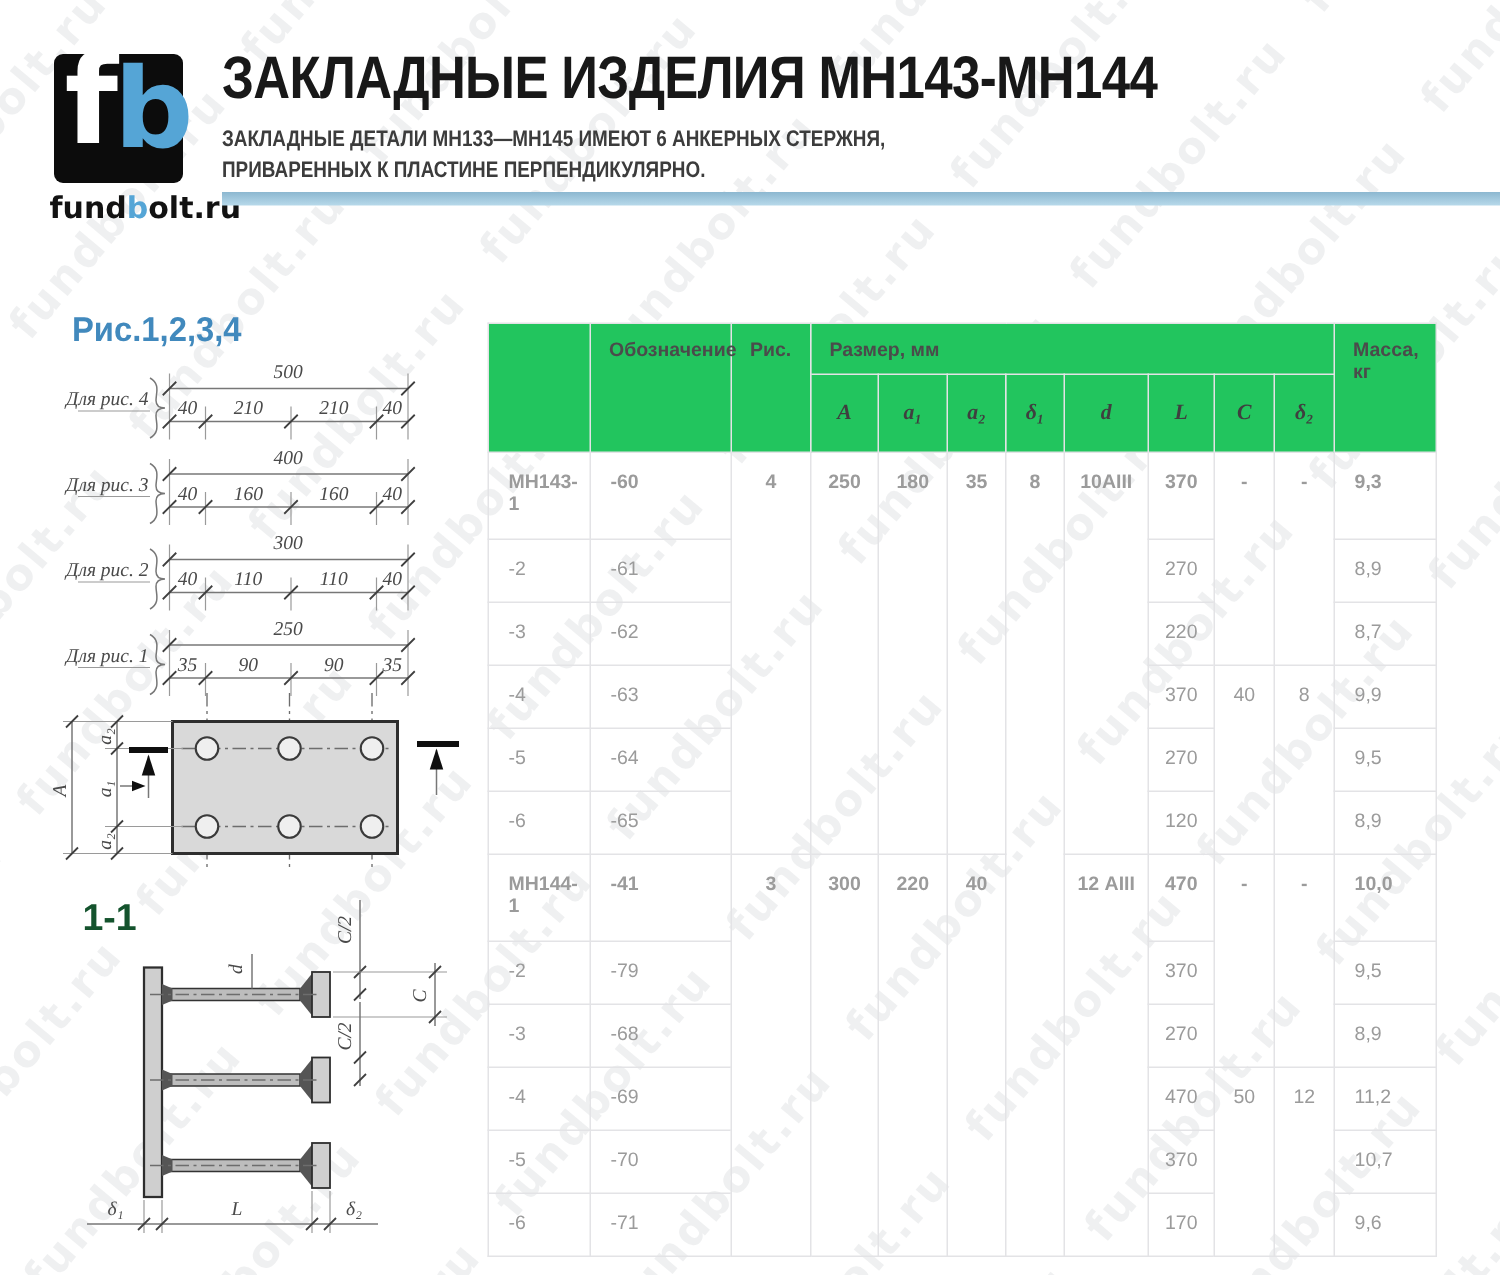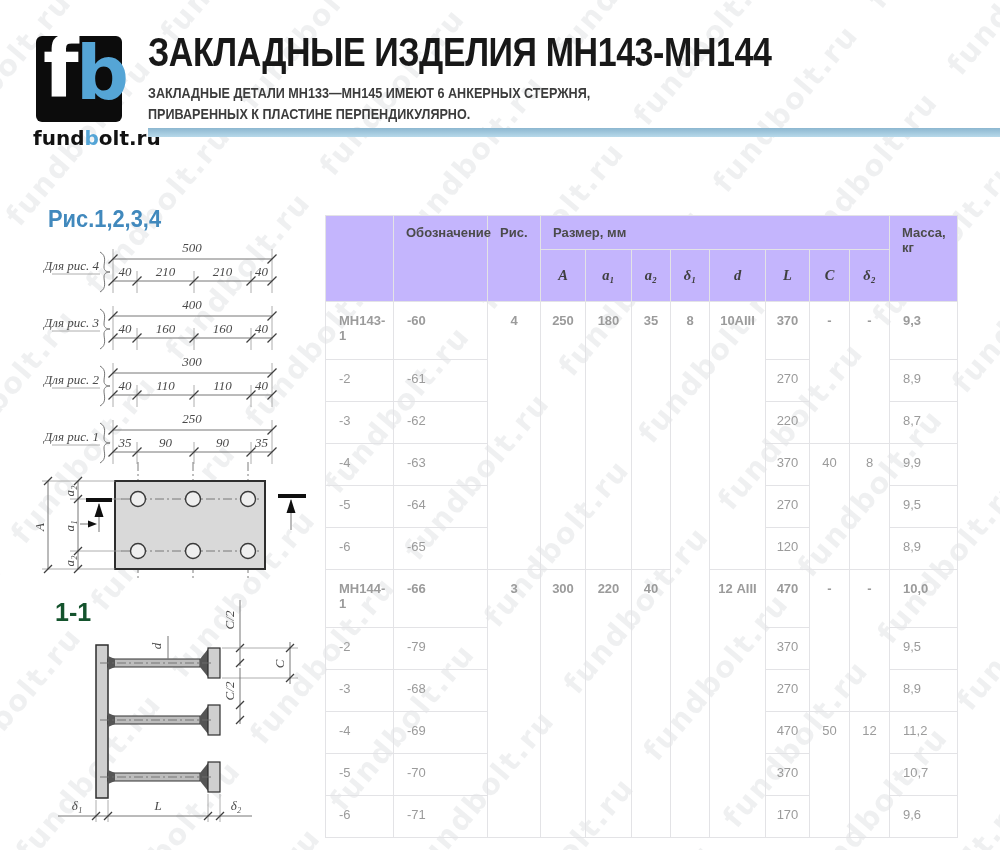--- a/index.html
+++ b/index.html
@@ -32,21 +32,21 @@
   #drawing text{fill:#4a4a4a;font-family:"Liberation Serif",serif;font-style:italic;font-size:13px;}
   #drawing .dim{stroke:#777;stroke-width:1;}
   #drawing .thin{stroke:#9a9a9a;stroke-width:.8;}
   #drawing .tick{stroke:#3f3f3f;stroke-width:1.2;}
   #drawing .cl{stroke:#6d6d6d;stroke-width:.9;stroke-dasharray:9 3 2 3;}
   #drawing .flag{stroke:#0f0f0f;stroke-width:4;}
   
   #spec-table{position:absolute;left:325px;top:215px;z-index:1;border-collapse:collapse;
     table-layout:fixed;width:632px;background:transparent;}
   #spec-table th,#spec-table td{border:1px solid #e3e3e6;vertical-align:top;}
-  #spec-table thead th{background:#c4b5fd;color:#4b4b4b;font-size:13px;font-weight:700;
+  #spec-table thead th{background:#22c55e;color:#4b4b4b;font-size:13px;font-weight:700;
     text-align:left;padding:9px 12px;}
   #spec-table thead th.sub{font-family:"Liberation Serif",serif;font-style:italic;
     font-size:14.5px;color:#3f3f3f;text-align:center;vertical-align:middle;padding:6px 2px;}
   #spec-table td{color:#9b9b9b;font-size:13px;padding:11px 8px 11px 13px;}
   #spec-table td.num{text-align:center;padding:11px 3px;}
   tr.r{height:42px;} tr.tall{height:58px;font-weight:bold;} tr.h1{height:33px;} tr.h2{height:52px;}
 </style>
 </head>
 <body>
 
@@ -347,21 +347,21 @@
       <td>9,5</td>
     </tr>
     <tr class="r">
       <td>-6</td>
       <td>-65</td>
       <td class="num">120</td>
       <td>8,9</td>
     </tr>
     <tr class="tall">
       <td>МН144-1</td>
-      <td>-66</td>
+      <td>-41</td>
       <td class="num" rowspan="6">3</td>
       <td class="num" rowspan="6">300</td>
       <td class="num" rowspan="6">220</td>
       <td class="num" rowspan="6">40</td>
       <td class="num" rowspan="6">12 АIII</td>
       <td class="num">470</td>
       <td class="num" rowspan="3">-</td>
       <td class="num" rowspan="3">-</td>
       <td>10,0</td>
     </tr>

